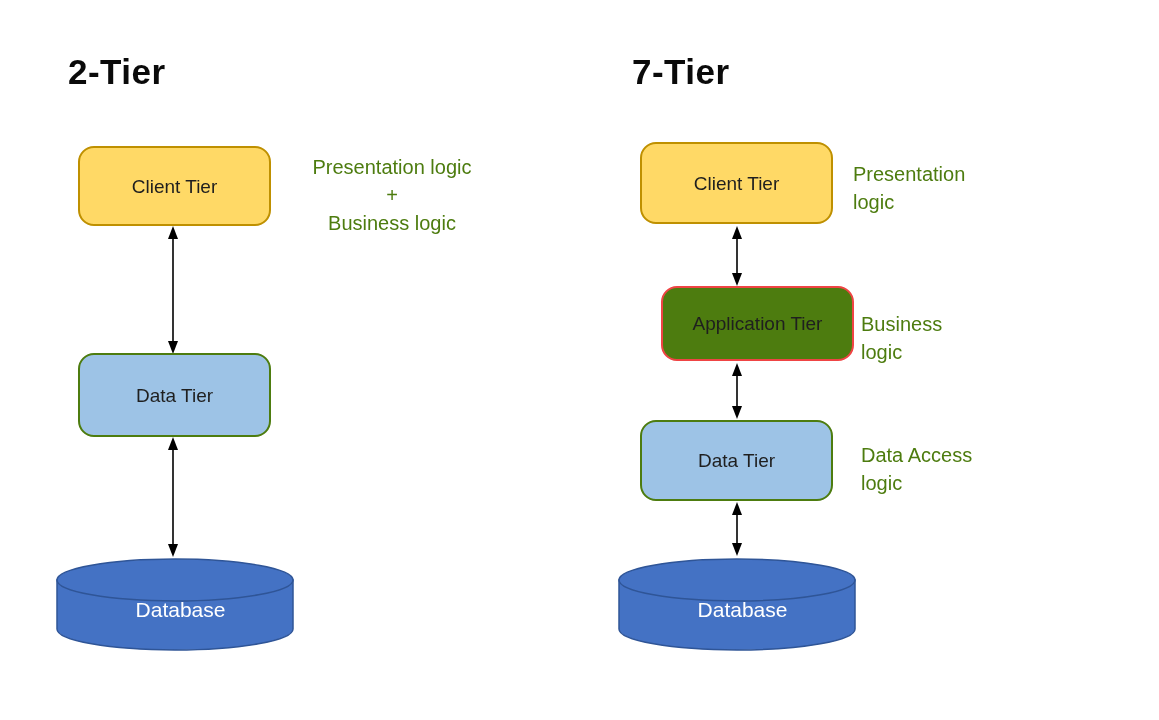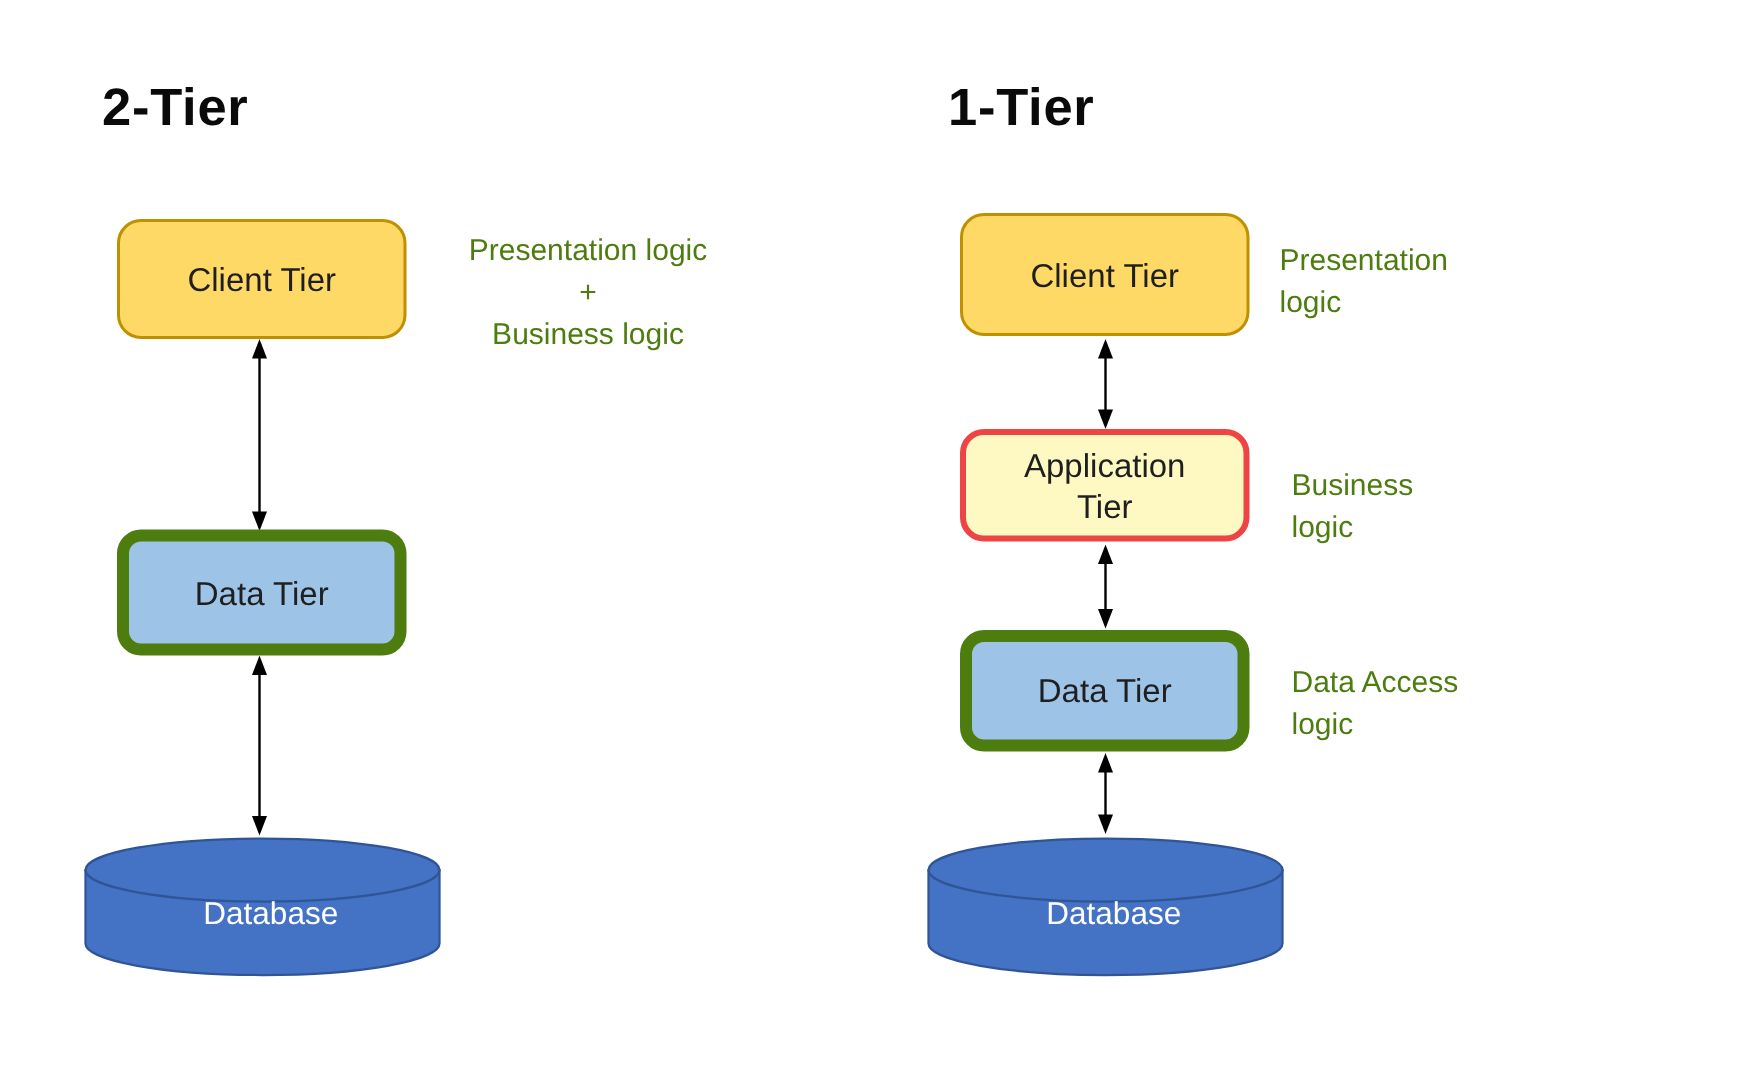--- a/index.html
+++ b/index.html
@@ -23,28 +23,28 @@
     letter-spacing: 0.5px;
     white-space: nowrap;
   }
   .tier-box {
     position: absolute;
     border-radius: 16px;
     display: flex;
     align-items: center;
     justify-content: center;
     text-align: center;
-    font-size: 22px;
+    font-size: 19px;
     color: #1f1f1f;
     line-height: 27px;
     box-sizing: border-box;
   }
   .box-yellow { background: #FFD966; border: 2px solid #BF9000; }
-  .box-green  { background: #fef9c3; border: 4px solid #ef4444; }
-  .box-blue   { background: #9DC3E6; border: 8px solid #4d7c0f; text-align: right; }
+  .box-green  { background: #4d7c0f; border: 2px solid #ef4444; margin-left: 21px; }
+  .box-blue   { background: #9DC3E6; border: 2px solid #4d7c0f; text-align: right; }
   .annotation {
     position: absolute;
     font-size: 20px;
     color: #4d7c0f;
     line-height: 28px;
     white-space: pre-line;
   }
   .annotation.centered { text-align: center; }
   .arrow {
     position: absolute;
@@ -106,21 +106,21 @@
   </div>
 
   <div class="cylinder" style="left:55px; top:557px;">
     <svg width="240" height="96" viewBox="0 0 240 96">
       <path d="M 2 23 L 2 72 A 118 21 0 0 0 238 72 L 238 23 Z" fill="#4472C4" stroke="#2F5597" stroke-width="1.5"></path>
       <ellipse cx="120" cy="23" rx="118" ry="21" fill="#4472C4" stroke="#2F5597" stroke-width="1.5"></ellipse>
     </svg>
     <div class="cylinder-label" style="top:38px;">Database</div>
   </div>
 
-  <div class="panel-title" style="left:632px; top:52px;">1-Tier</div>
+  <div class="panel-title" style="left:632px; top:52px;">7-Tier</div>
 
   <div class="tier-box box-yellow" style="left:640px; top:142px; width:193px; height:82px;">
     <span>Client Tier</span>
   </div>
 
   <div class="annotation" style="left:853px; top:160px;">Presentation logic</div>
 
   <div class="arrow" style="left:730px; top:226px; height:60px;">
     <svg width="14" height="60" viewBox="0 0 14 60">
       <line x1="7" y1="9" x2="7" y2="51" stroke="#000000" stroke-width="1.6"></line>

